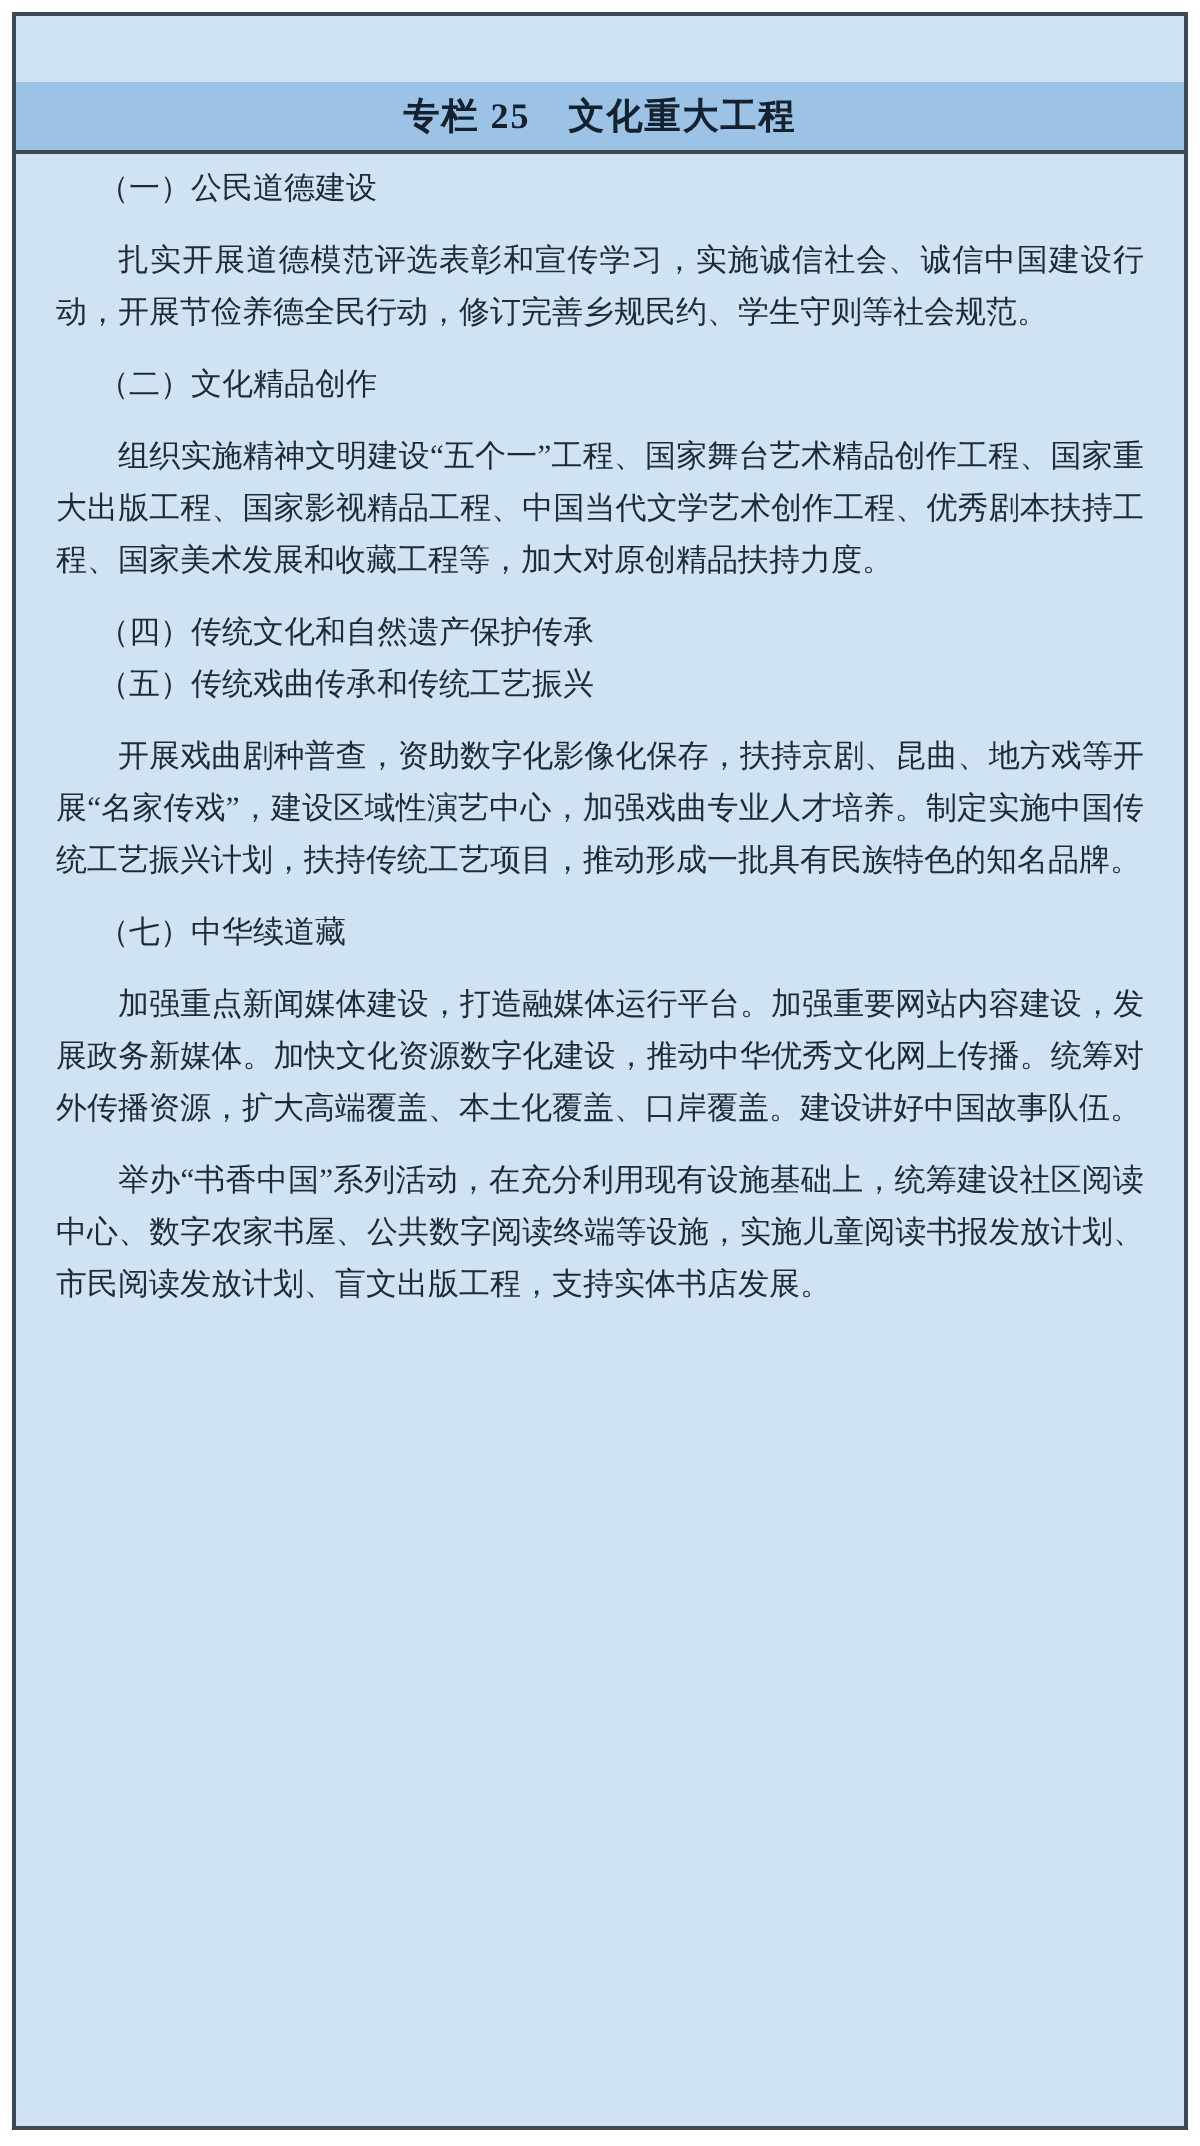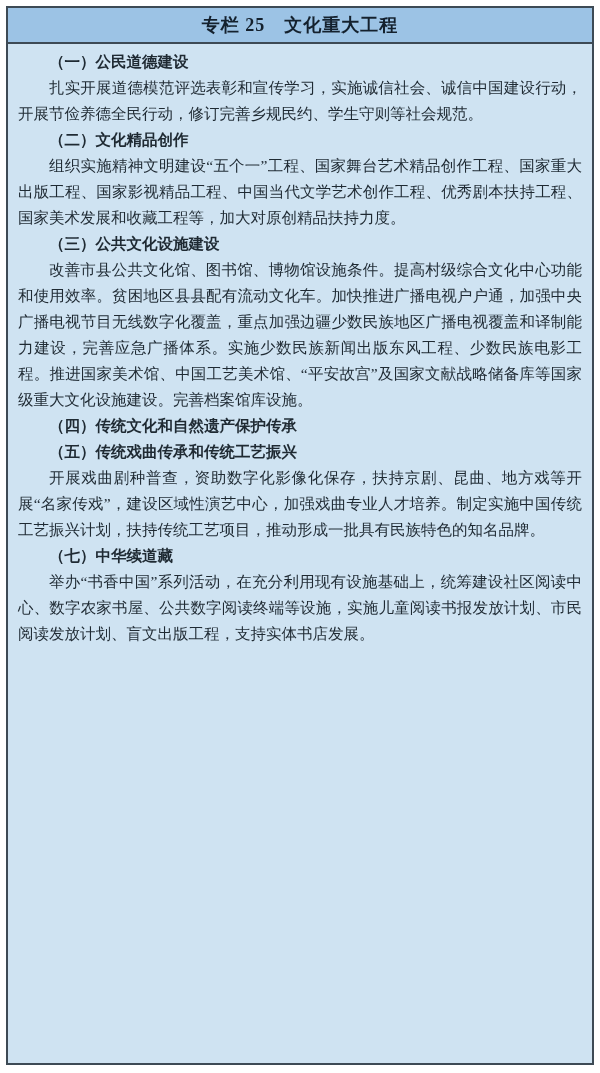--- a/index.html
+++ b/index.html
@@ -32,43 +32,44 @@
     background: #cfe3f2;
   }
   .panel-header {
     height: 34px;
     flex: 0 0 34px;
     background: #9cc3e5;
     border-bottom: 2px solid #3d4a55;
     display: flex;
     align-items: center;
     justify-content: center;
+    margin-top: 33px;
   }
   .panel-title {
     font-size: 18px;
     font-weight: bold;
     letter-spacing: 1px;
     color: #14212e;
   }
   .panel-body {
     flex: 1 1 auto;
     background: #cfe3f2;
     padding: 5px 10px 4px 10px;
     overflow: hidden;
   }
   .sec-heading {
     margin: 0;
     font-size: 15.5px;
-    font-weight: bold;
+    font-weight: normal;
     line-height: 26px;
     text-indent: 2em;
     color: #1f2a33;
   }
   .sec-body {
-    margin: 0;
+    margin: 10px;
     font-size: 15.5px;
     line-height: 26px;
     text-indent: 2em;
     text-align: justify;
     color: #1f2a33;
   }
 </style>
 </head>
 <body>
 
@@ -82,37 +83,34 @@
       <section>
         <h2 class="sec-heading">（一）公民道德建设</h2>
         <p class="sec-body">扎实开展道德模范评选表彰和宣传学习，实施诚信社会、诚信中国建设行动，开展节俭养德全民行动，修订完善乡规民约、学生守则等社会规范。</p>
       </section>
 
       <section>
         <h2 class="sec-heading">（二）文化精品创作</h2>
         <p class="sec-body">组织实施精神文明建设“五个一”工程、国家舞台艺术精品创作工程、国家重大出版工程、国家影视精品工程、中国当代文学艺术创作工程、优秀剧本扶持工程、国家美术发展和收藏工程等，加大对原创精品扶持力度。</p>
       </section>
 
-      <section>
-        <h2 class="sec-heading">（三）公共文化设施建设</h2>
-        <p class="sec-body">改善市县公共文化馆、图书馆、博物馆设施条件。提高村级综合文化中心功能和使用效率。贫困地区县县配有流动文化车。加快推进广播电视户户通，加强中央广播电视节目无线数字化覆盖，重点加强边疆少数民族地区广播电视覆盖和译制能力建设，完善应急广播体系。实施少数民族新闻出版东风工程、少数民族电影工程。推进国家美术馆、中国工艺美术馆、“平安故宫”及国家文献战略储备库等国家级重大文化设施建设。完善档案馆库设施。</p>
-      </section>
 
       <section>
         <h2 class="sec-heading">（四）传统文化和自然遗产保护传承</h2>
       </section>
 
       <section>
         <h2 class="sec-heading">（五）传统戏曲传承和传统工艺振兴</h2>
         <p class="sec-body">开展戏曲剧种普查，资助数字化影像化保存，扶持京剧、昆曲、地方戏等开展“名家传戏”，建设区域性演艺中心，加强戏曲专业人才培养。制定实施中国传统工艺振兴计划，扶持传统工艺项目，推动形成一批具有民族特色的知名品牌。</p>
       </section>
 
 
       <section>
         <h2 class="sec-heading">（七）中华续道藏</h2>
+        <p class="sec-body">加强重点新闻媒体建设，打造融媒体运行平台。加强重要网站内容建设，发展政务新媒体。加快文化资源数字化建设，推动中华优秀文化网上传播。统筹对外传播资源，扩大高端覆盖、本土化覆盖、口岸覆盖。建设讲好中国故事队伍。</p>
       </section>
 
       <section>
         <p class="sec-body">举办“书香中国”系列活动，在充分利用现有设施基础上，统筹建设社区阅读中心、数字农家书屋、公共数字阅读终端等设施，实施儿童阅读书报发放计划、市民阅读发放计划、盲文出版工程，支持实体书店发展。</p>
       </section>
 
     </div>
   </div>
 </div>
 

